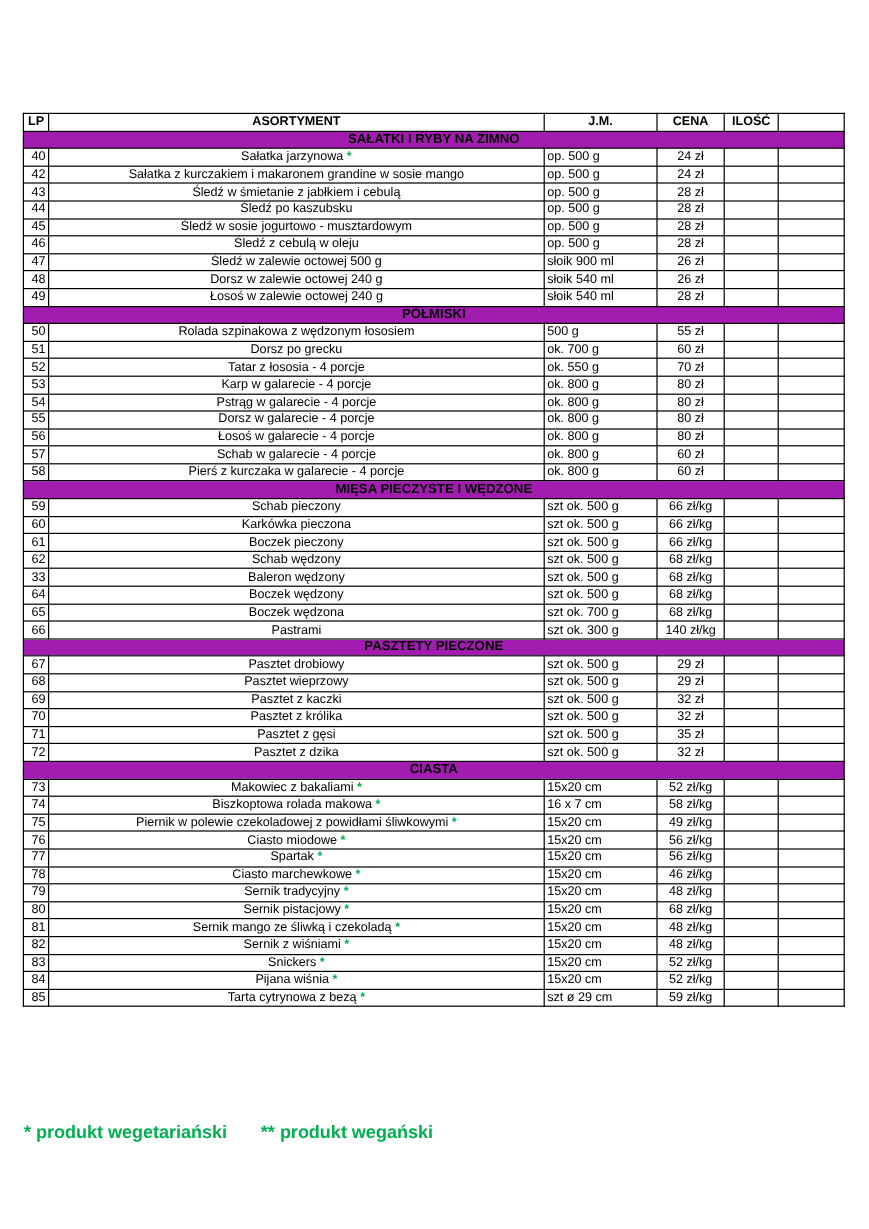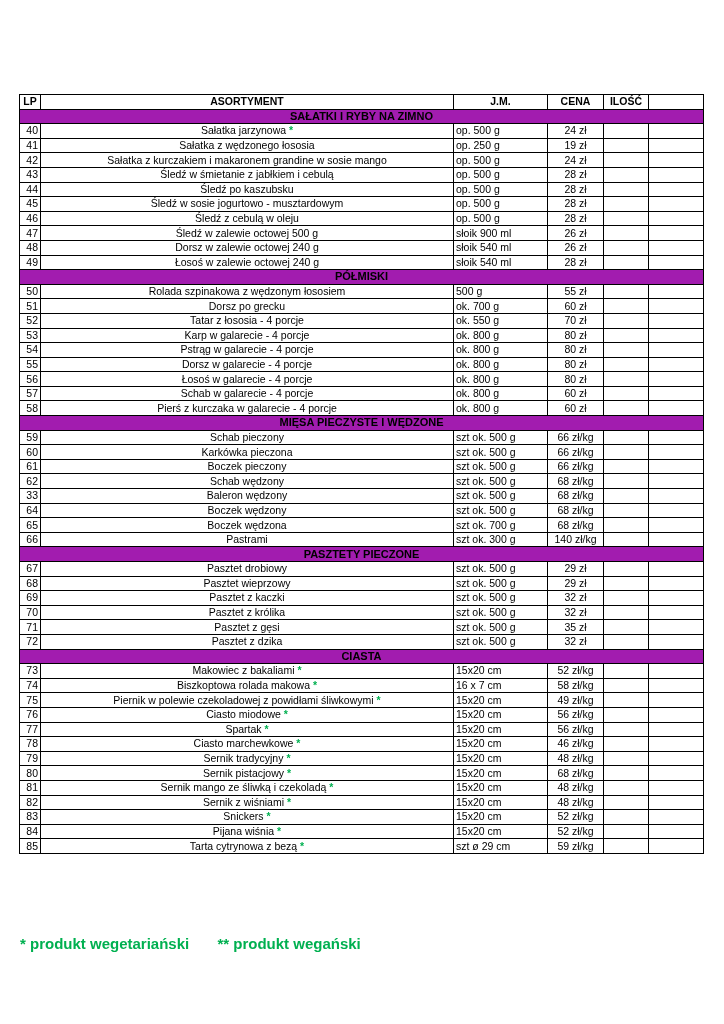--- a/index.html
+++ b/index.html
@@ -92,28 +92,20 @@
         </tr>
         <tr>
           <td class="lp-cell">40</td>
           <td class="name-cell">Sałatka jarzynowa<span class="veg-mark"> *</span></td>
           <td class="unit-cell">op. 500 g</td>
           <td class="price-cell">24 zł</td>
           <td class="qty-cell"></td>
           <td class="extra-cell"></td>
         </tr>
         <tr>
-          <td class="lp-cell">41</td>
-          <td class="name-cell">Sałatka z wędzonego łososia</td>
-          <td class="unit-cell">op. 250 g</td>
-          <td class="price-cell">19 zł</td>
-          <td class="qty-cell"></td>
-          <td class="extra-cell"></td>
-        </tr>
-        <tr>
           <td class="lp-cell">42</td>
           <td class="name-cell">Sałatka z kurczakiem i makaronem grandine w sosie mango</td>
           <td class="unit-cell">op. 500 g</td>
           <td class="price-cell">24 zł</td>
           <td class="qty-cell"></td>
           <td class="extra-cell"></td>
         </tr>
         <tr>
           <td class="lp-cell">43</td>
           <td class="name-cell">Śledź w śmietanie z jabłkiem i cebulą</td>

